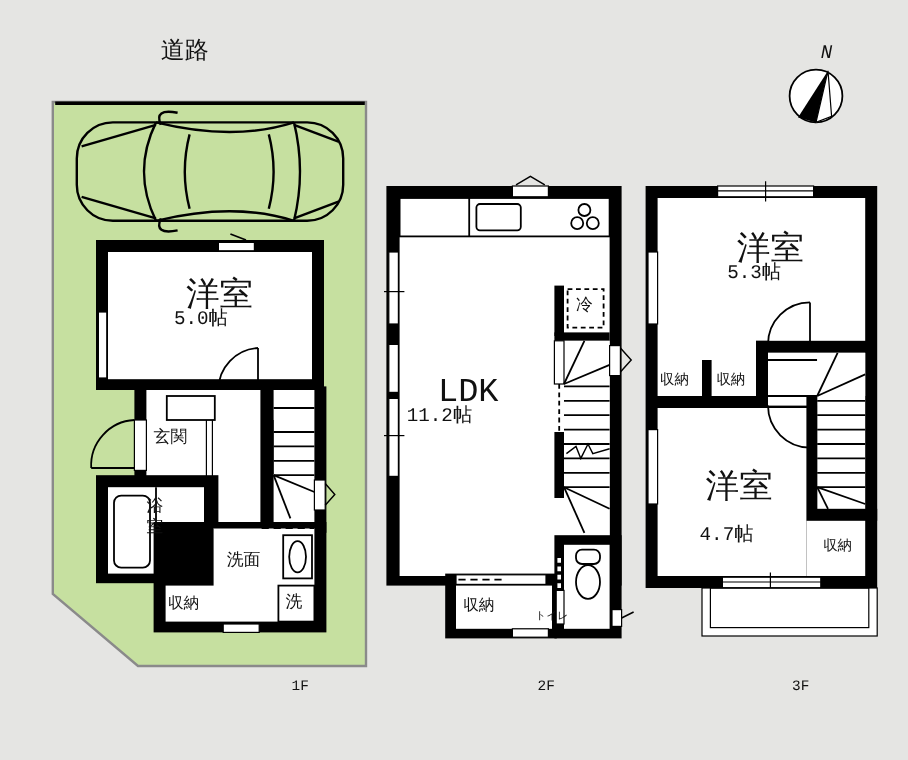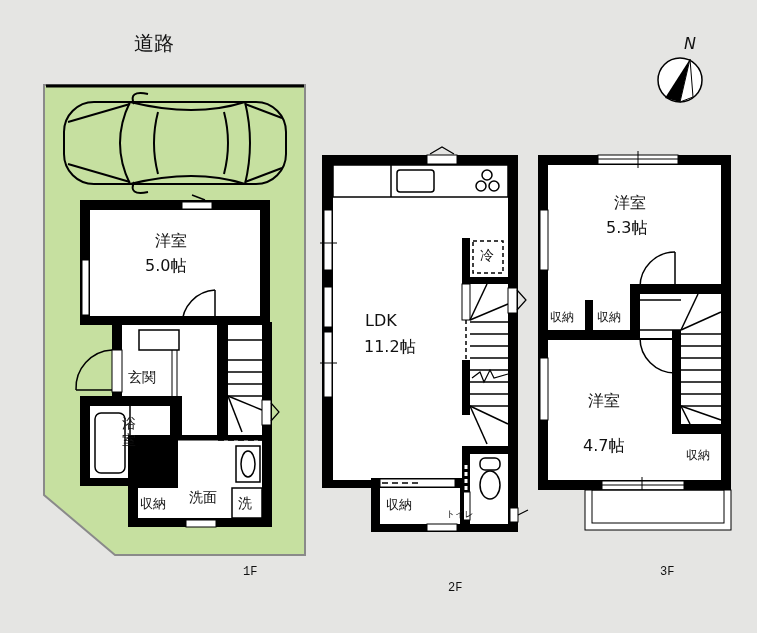--- a/index.html
+++ b/index.html
@@ -1,20 +1,20 @@
 <!DOCTYPE html>
 <html><head>
 <meta charset="utf-8">
 <style>
   html, body { margin:0; padding:0; }
   body { width:757px; height:633px; background:#e5e5e3; position:relative; overflow:hidden;
          font-family:"DejaVu Sans", "Liberation Sans", sans-serif; color:#111; }
-  .lbl { position:absolute; white-space:nowrap; line-height:1.05; text-align:center; }
+  .lbl { position:absolute; white-space:nowrap; line-height:1.05; text-align:center;font-family:Liberation Mono, monospace; }
   svg { position:absolute; left:0; top:0; }
-  .room-title { font-size:16px; }
+  .room-title { font-size:28px; }
   .room-size { font-size:16px; }
   .small { font-size:14px; }
   .tiny { font-size:11px; }
   .floor-label { font-size:12px; font-family:Liberation Mono, monospace; }
 </style>
 </head>
 <body>
 
 <svg width="757" height="633" viewBox="0 0 757 633">
 
@@ -205,35 +205,35 @@
     <polygon points="690,59 665,98 680,102" fill="#000"></polygon>
     <polygon points="690,59 680,102 693,97" fill="#fff" stroke="#000" stroke-width="1"></polygon>
   </g>
 </svg>
 
 <div class="lbl" style="left:134px;top:33px;font-size:20px;">道路</div>
 <div class="lbl" style="left:684px;top:36px;font-size:16px;font-style:italic;">N</div>
 
 <div class="lbl room-title" style="left:155px;top:233px;">洋室</div>
 <div class="lbl room-size" style="left:145px;top:258px;">5.0帖</div>
-<div class="lbl small" style="left:128px;top:370px;">玄関</div>
+<div class="lbl small" style="left:128px;top:358px;">玄関</div>
 <div class="lbl small" style="left:121px;top:415px;width:16px;white-space:normal;line-height:1.2;">浴室</div>
-<div class="lbl small" style="left:189px;top:490px;">洗面</div>
+<div class="lbl small" style="left:189px;top:461px;">洗面</div>
 <div class="lbl tiny" style="left:140px;top:497px;font-size:13px;">収納</div>
 <div class="lbl small" style="left:238px;top:496px;">洗</div>
 
 <div class="lbl room-title" style="left:365px;top:313px;">LDK</div>
-<div class="lbl room-size" style="left:364px;top:339px;">11.2帖</div>
+<div class="lbl room-size" style="left:339px;top:339px;">11.2帖</div>
 <div class="lbl small" style="left:480px;top:248px;">冷</div>
 <div class="lbl tiny" style="left:386px;top:498px;font-size:13px;">収納</div>
 <div class="lbl tiny" style="left:446px;top:510px;font-size:9px;">トイレ</div>
 
 <div class="lbl room-title" style="left:614px;top:195px;">洋室</div>
 <div class="lbl room-size" style="left:606px;top:220px;">5.3帖</div>
 <div class="lbl tiny" style="left:550px;top:311px;font-size:12px;">収納</div>
 <div class="lbl tiny" style="left:597px;top:311px;font-size:12px;">収納</div>
 <div class="lbl room-title" style="left:588px;top:393px;">洋室</div>
 <div class="lbl room-size" style="left:583px;top:438px;">4.7帖</div>
 <div class="lbl tiny" style="left:686px;top:449px;font-size:12px;">収納</div>
 
 <div class="lbl floor-label" style="left:243px;top:566px;">1F</div>
-<div class="lbl floor-label" style="left:448px;top:566px;margin-top:16px;">2F</div>
+<div class="lbl floor-label" style="left:448px;top:566px;">2F</div>
 <div class="lbl floor-label" style="left:660px;top:566px;">3F</div>
 
 </body></html>

